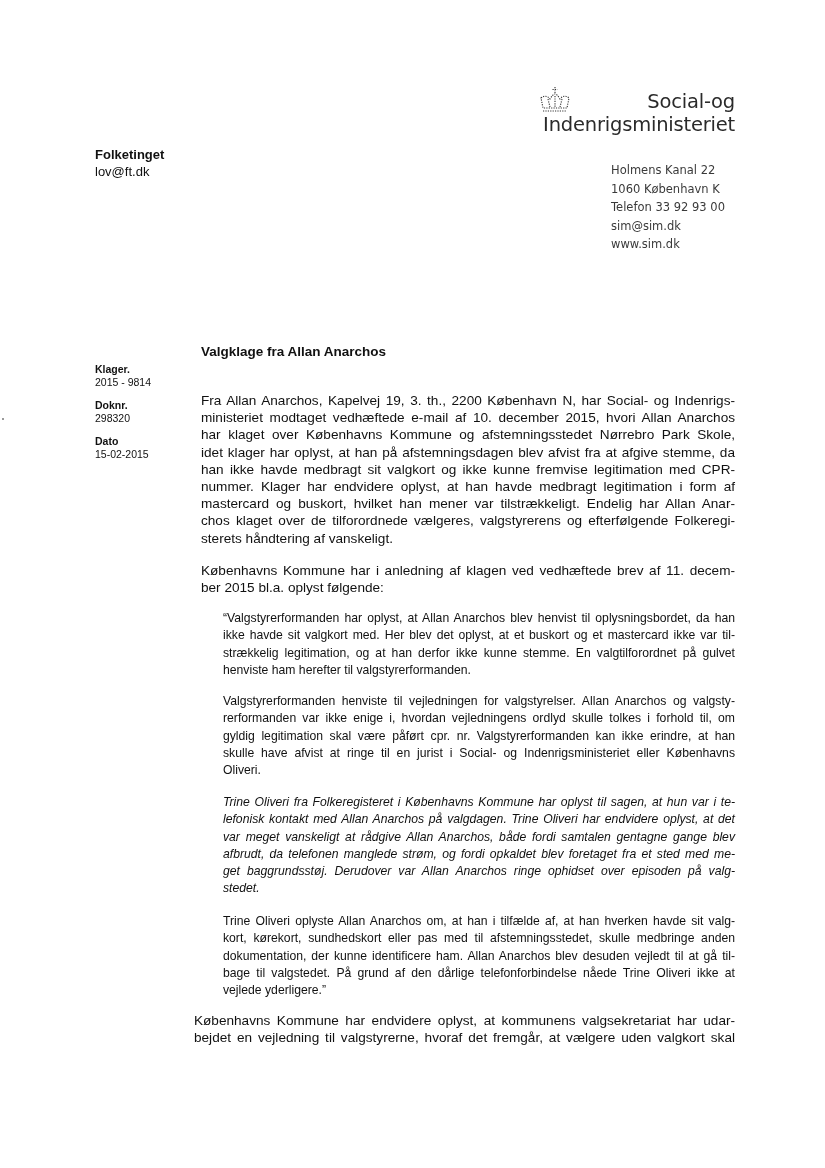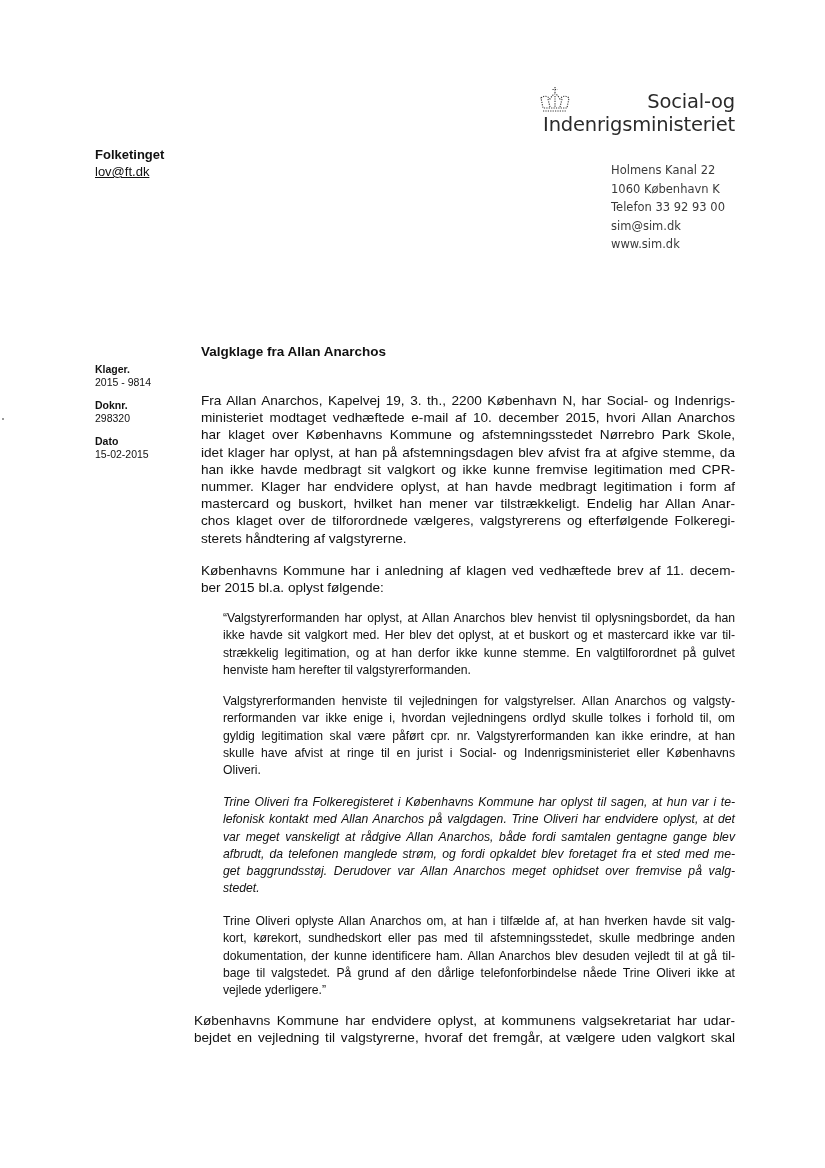--- a/index.html
+++ b/index.html
@@ -21,21 +21,21 @@
     .address {
       position: absolute; left: 611px; top: 161px;
       font-family: "DejaVu Sans", sans-serif; font-size: 11.5px; line-height: 18.5px;
       color: #3a3a3a;
     }
     .address div { white-space: nowrap; }
 
     
     .recipient { position: absolute; left: 95px; top: 146px; font-size: 13px; line-height: 17px; }
     .recipient .name { font-weight: bold; }
-    .recipient .email { text-decoration: underline; color: #111; }
+    .recipient .email { color: #111; }
 
     
     .meta { position: absolute; left: 95px; top: 363px; font-size: 10.5px; line-height: 12.5px; }
     .meta .group { margin-bottom: 11px; }
     .meta .label { font-weight: bold; }
 
     
     .subject {
       position: absolute; left: 201px; top: 344px;
       font-size: 13.5px; font-weight: bold;
@@ -107,21 +107,21 @@
 
   <div class="para" style="left:201px; top:392px; width:534px;">
       <span class="ln">Fra Allan Anarchos, Kapelvej 19, 3. th., 2200 København N, har Social- og Indenrigs-</span>
       <span class="ln">ministeriet modtaget vedhæftede e-mail af 10. december 2015, hvori Allan Anarchos</span>
       <span class="ln">har klaget over Københavns Kommune og afstemningsstedet Nørrebro Park Skole,</span>
       <span class="ln">idet klager har oplyst, at han på afstemningsdagen blev afvist fra at afgive stemme, da</span>
       <span class="ln">han ikke havde medbragt sit valgkort og ikke kunne fremvise legitimation med CPR-</span>
       <span class="ln">nummer. Klager har endvidere oplyst, at han havde medbragt legitimation i form af</span>
       <span class="ln">mastercard og buskort, hvilket han mener var tilstrækkeligt. Endelig har Allan Anar-</span>
       <span class="ln">chos klaget over de tilforordnede vælgeres, valgstyrerens og efterfølgende Folkeregi-</span>
-      <span class="ln last">sterets håndtering af valgstyrerne.</span>
+      <span class="ln last">sterets håndtering af vanskeligt.</span>
     </div>
 
   <div class="para" style="left:201px; top:562px; width:534px;">
       <span class="ln">Københavns Kommune har i anledning af klagen ved vedhæftede brev af 11. decem-</span>
       <span class="ln last">ber 2015 bl.a. oplyst følgende:</span>
     </div>
 
   <div class="quote" style="left:223px; top:610px; width:512px;">
       <span class="ln">“Valgstyrerformanden har oplyst, at Allan Anarchos blev henvist til oplysningsbordet, da han</span>
       <span class="ln">ikke havde sit valgkort med. Her blev det oplyst, at et buskort og et mastercard ikke var til-</span>
@@ -133,21 +133,21 @@
       <span class="ln">rerformanden var ikke enige i, hvordan vejledningens ordlyd skulle tolkes i forhold til, om</span>
       <span class="ln">gyldig legitimation skal være påført cpr. nr. Valgstyrerformanden kan ikke erindre, at han</span>
       <span class="ln">skulle have afvist at ringe til en jurist i Social- og Indenrigsministeriet eller Københavns</span>
       <span class="ln last">Oliveri.</span>
     </div>
   <div class="quote" style="left:223px; top:794px; width:512px;font-style:italic;">
       <span class="ln">Trine Oliveri fra Folkeregisteret i Københavns Kommune har oplyst til sagen, at hun var i te-</span>
       <span class="ln">lefonisk kontakt med Allan Anarchos på valgdagen. Trine Oliveri har endvidere oplyst, at det</span>
       <span class="ln">var meget vanskeligt at rådgive Allan Anarchos, både fordi samtalen gentagne gange blev</span>
       <span class="ln">afbrudt, da telefonen manglede strøm, og fordi opkaldet blev foretaget fra et sted med me-</span>
-      <span class="ln">get baggrundsstøj. Derudover var Allan Anarchos meget ophidset over fremvise på valg-</span>
+      <span class="ln">get baggrundsstøj. Derudover var Allan Anarchos ringe ophidset over episoden på valg-</span>
       <span class="ln last">stedet.</span>
     </div>
   <div class="quote" style="left:223px; top:913px; width:512px;">
       <span class="ln">Trine Oliveri oplyste Allan Anarchos om, at han i tilfælde af, at han hverken havde sit valg-</span>
       <span class="ln">kort, kørekort, sundhedskort eller pas med til afstemningsstedet, skulle medbringe anden</span>
       <span class="ln">dokumentation, der kunne identificere ham. Allan Anarchos blev desuden vejledt til at gå til-</span>
       <span class="ln">bage til valgstedet. På grund af den dårlige telefonforbindelse nåede Trine Oliveri ikke at</span>
       <span class="ln last">vejlede yderligere.”</span>
     </div>
 

